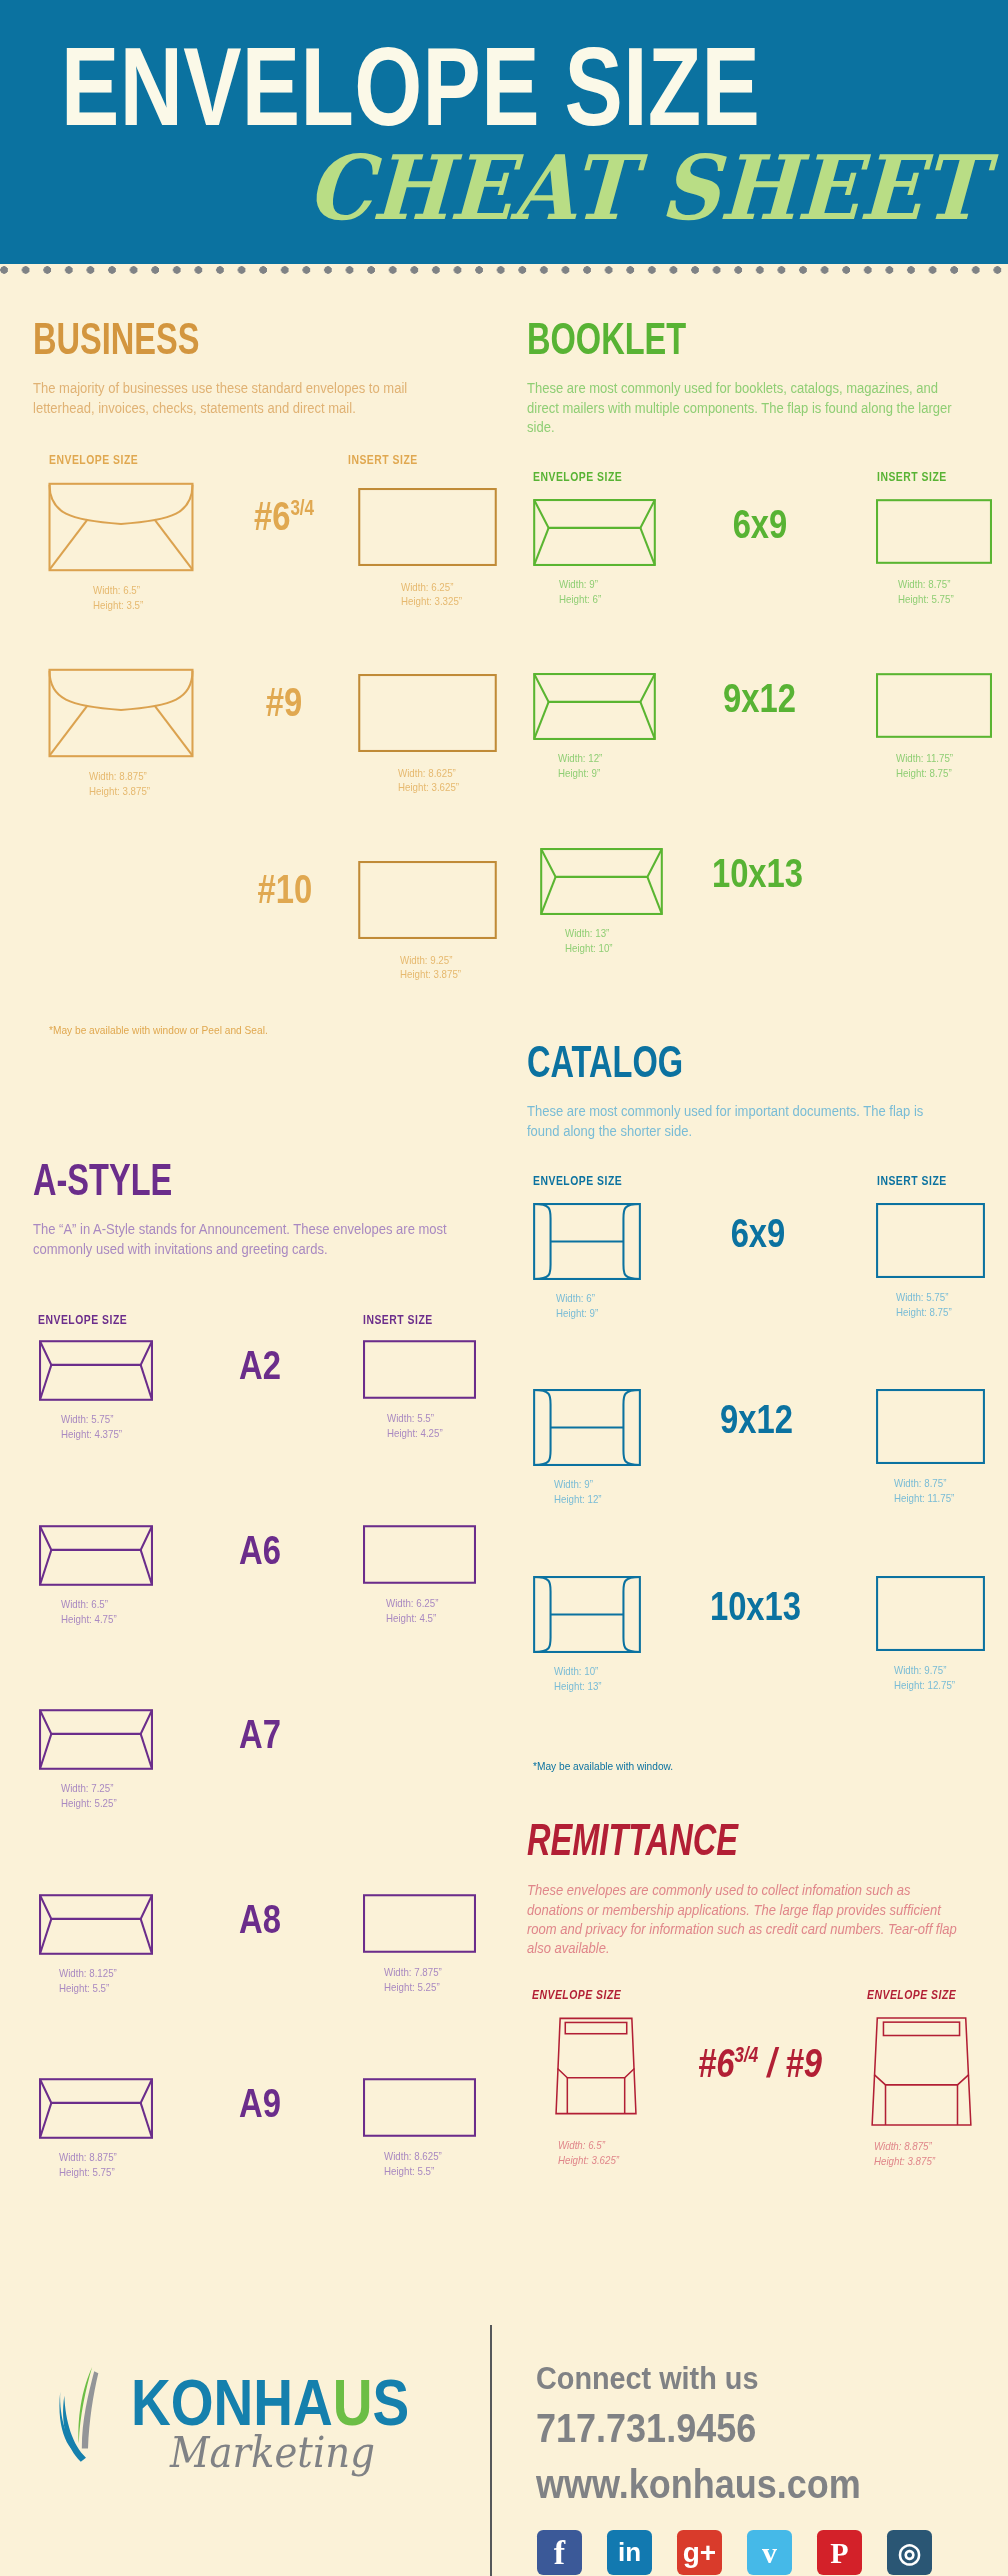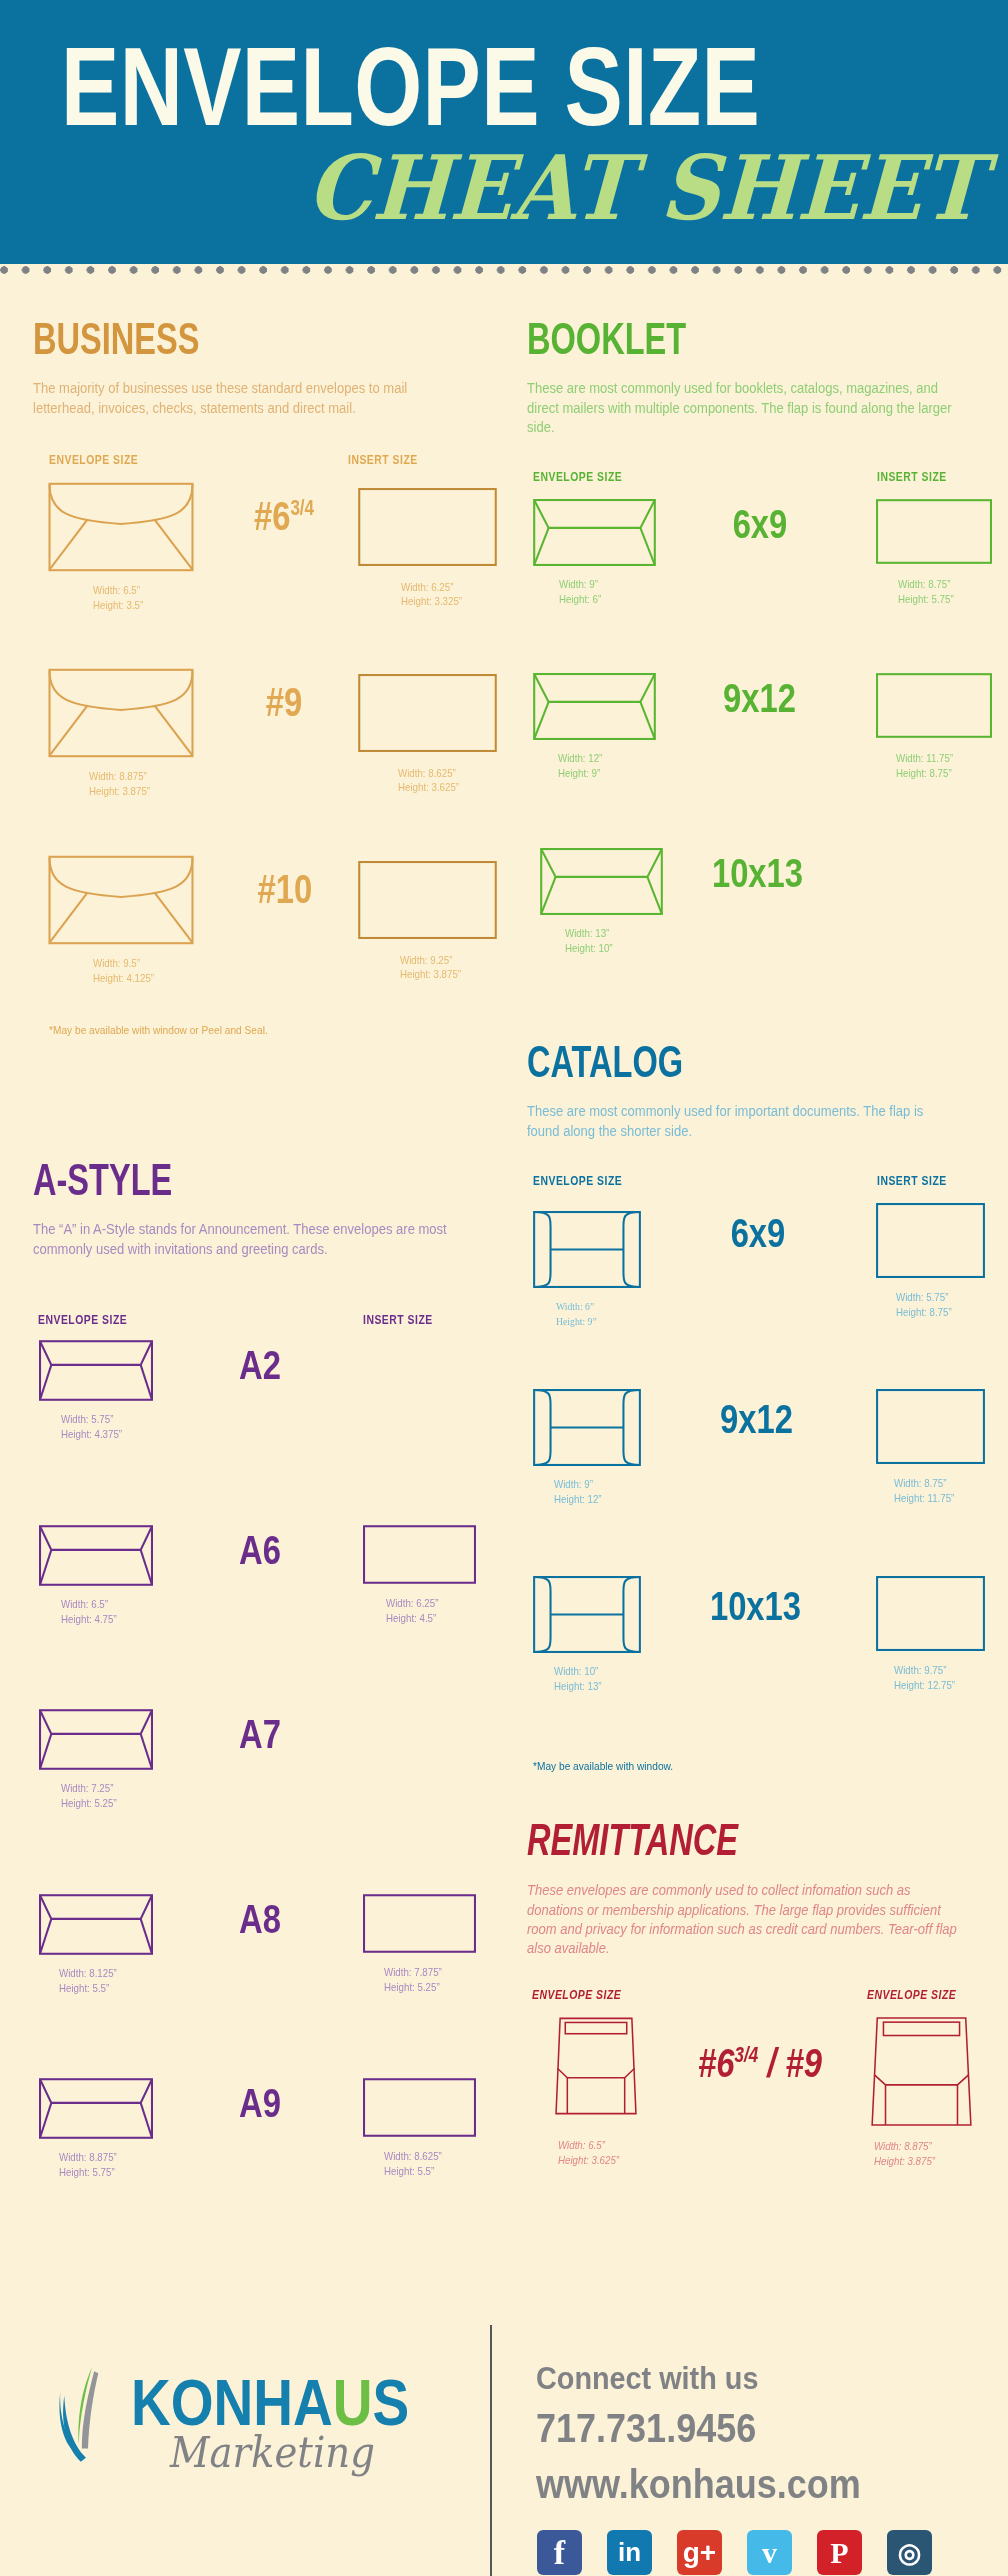--- a/index.html
+++ b/index.html
@@ -220,32 +220,20 @@
           <rect x="2" y="2" width="266" height="148" fill="none" stroke="#c08b37" stroke-width="4"></rect>
         </svg>
         <div class="dims" style="color:#e6b96f; margin-top:13.4px; margin-left:40px;">
           <div>Width: 8.625”</div>
           <div>Height: 3.625”</div>
         </div>
       </div>
     </div>
 
     <div class="row" style="position:absolute; left:0; top:538px; width:464px; height:155px;">
-      <div class="env-cell" style="left:15.5px; top:0;">
-        <svg width="144" height="88" viewBox="0 0 280 170">
-          <rect x="1" y="1" width="278" height="168" fill="none" stroke="#dba24f" stroke-width="4"></rect>
-          <path d="M1 3 C 1 58, 40 72, 140 79 C 240 72, 279 58, 279 3" fill="none" stroke="#dba24f" stroke-width="4"></path>
-          <path d="M1 168 L 75 70" fill="none" stroke="#dba24f" stroke-width="4"></path>
-          <path d="M279 168 L 205 70" fill="none" stroke="#dba24f" stroke-width="4"></path>
-        </svg>
-        <div class="dims" style="color:#e6b96f; margin-top:12.4px; margin-left:44px;">
-          <div>Width: 9.5”</div>
-          <div>Height: 4.125”</div>
-        </div>
-      </div>
       <div class="size-label" style="position:absolute; left:180px; top:13.4px; width:144px; color:#e0a850;">
         <span>#10</span>
       </div>
       <div class="ins-cell" style="left:325px; top:5.2px;">
         <svg width="139" height="78" viewBox="0 0 270 152">
           <rect x="2" y="2" width="266" height="148" fill="none" stroke="#c08b37" stroke-width="4"></rect>
         </svg>
         <div class="dims" style="color:#e6b96f; margin-top:13.4px; margin-left:42px;">
           <div>Width: 9.25”</div>
           <div>Height: 3.875”</div>
@@ -335,21 +323,21 @@
     </div>
   </div>
 
   <div class="section" style="left:527px; top:1041px; width:464px;">
     <div class="sec-title" style="color:#0b72a0;">CATALOG</div>
     <div class="sec-desc" style="color:#79bcd6; margin-top:19.6px; width:453px;">These are most commonly used for important documents. The flap is found along the shorter side.</div>
     <div class="col-head" style="color:#0b72a0; position:absolute; left:6.2px; top:133px;">ENVELOPE SIZE</div>
     <div class="col-head" style="color:#0b72a0; position:absolute; left:350px; top:133px;">INSERT SIZE</div>
 
     <div class="row" style="position:absolute; left:0; top:162px; width:464px; height:155px;">
-      <div class="env-cell" style="left:6.2px; top:8px;font-family:Liberation Serif, serif;">
+      <div class="env-cell" style="left:6.2px; top:0;">
         <svg width="108" height="77" viewBox="0 0 210 150">
           <rect x="2" y="2" width="206" height="146" fill="none" stroke="#0b72a0" stroke-width="4"></rect>
           <path d="M2 2 C 34 2, 34 12, 34 30 L 34 120 C 34 138, 34 148, 2 148" fill="none" stroke="#0b72a0" stroke-width="4"></path>
           <path d="M208 2 C 176 2, 176 12, 176 30 L 176 120 C 176 138, 176 148, 208 148" fill="none" stroke="#0b72a0" stroke-width="4"></path>
           <path d="M34 75 L 176 75" fill="none" stroke="#0b72a0" stroke-width="4"></path>
         </svg>
         <div class="dims" style="color:#79bcd6; margin-top:11.3px; margin-left:23px;">
           <div>Width: 6”</div>
           <div>Height: 9”</div>
         </div>
@@ -439,20 +427,29 @@
           <path d="M2 116 L 24 48" fill="none" stroke="#6b2d8b" stroke-width="4"></path>
           <path d="M220 116 L 198 48" fill="none" stroke="#6b2d8b" stroke-width="4"></path>
         </svg>
         <div class="dims" style="color:#a989c1; margin-top:11.3px; margin-left:21.6px;">
           <div>Width: 5.75”</div>
           <div>Height: 4.375”</div>
         </div>
       </div>
       <div class="size-label" style="position:absolute; left:155px; top:5.2px; width:144px; color:#6b2d8b;">
         <span>A2</span>
+      </div>
+      <div class="ins-cell" style="left:330px; top:0;">
+        <svg width="113" height="59" viewBox="0 0 220 114">
+          <rect x="2" y="2" width="216" height="110" fill="none" stroke="#6b2d8b" stroke-width="4"></rect>
+        </svg>
+        <div class="dims" style="color:#a989c1; margin-top:12.4px; margin-left:24px;">
+          <div>Width: 5.5”</div>
+          <div>Height: 4.25”</div>
+        </div>
       </div>
     </div>
 
     <div class="row" style="position:absolute; left:0; top:366px; width:464px; height:155px;">
       <div class="env-cell" style="left:6.2px; top:0;">
         <svg width="114" height="61" viewBox="0 0 222 118">
           <rect x="2" y="2" width="218" height="114" fill="none" stroke="#6b2d8b" stroke-width="4"></rect>
           <path d="M2 2 L 24 48 L 198 48 L 220 2" fill="none" stroke="#6b2d8b" stroke-width="4"></path>
           <path d="M2 116 L 24 48" fill="none" stroke="#6b2d8b" stroke-width="4"></path>
           <path d="M220 116 L 198 48" fill="none" stroke="#6b2d8b" stroke-width="4"></path>

